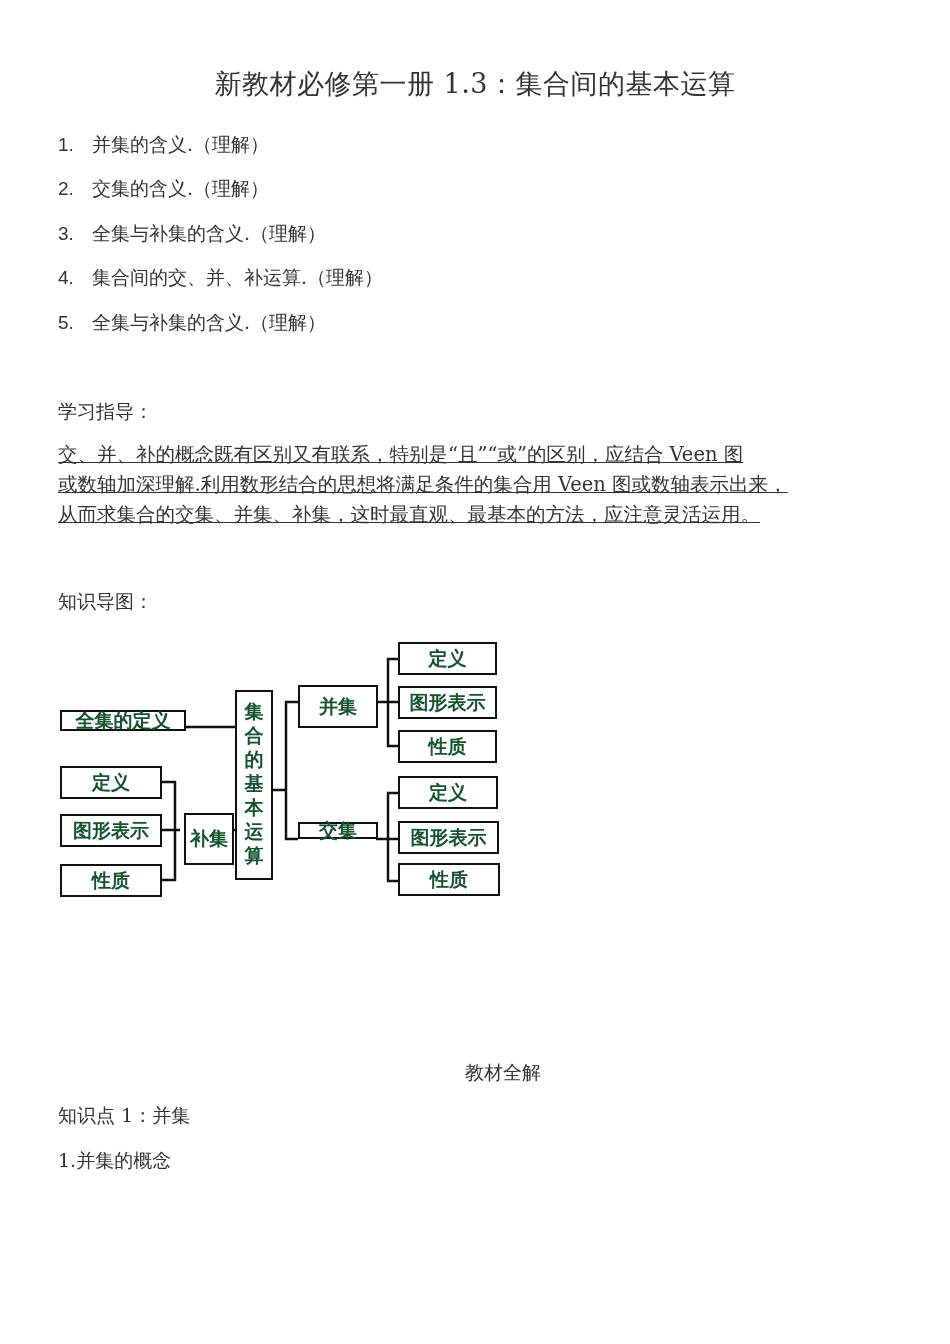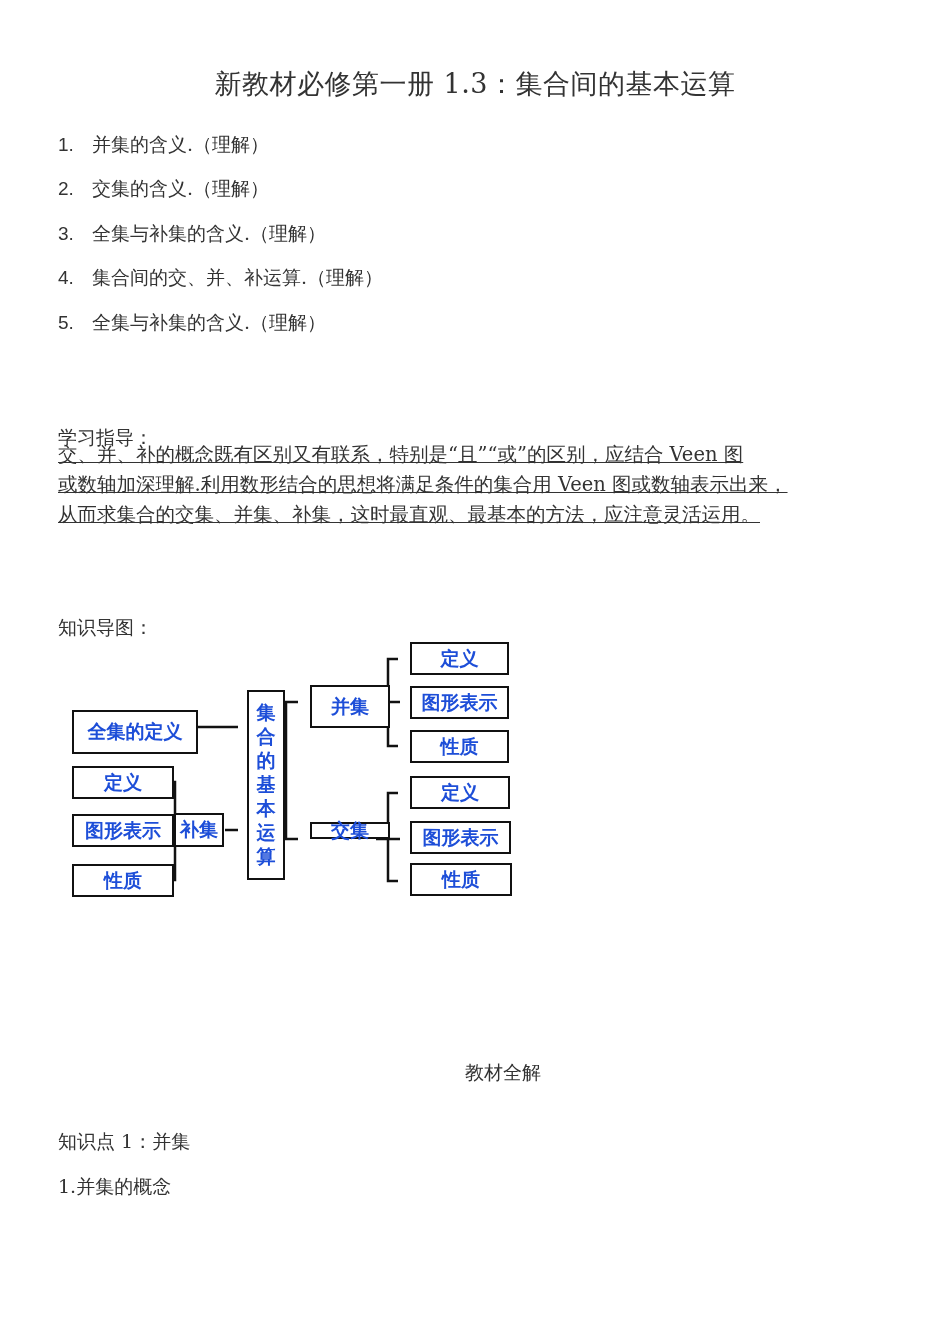--- a/index.html
+++ b/index.html
@@ -2,27 +2,27 @@
 <html><head>
 <meta charset="utf-8">
 <style>
   html, body { margin: 0; padding: 0; background: #ffffff; }
   body { width: 950px; height: 1344px; position: relative; overflow: hidden;
          font-family: "DejaVu Serif", "Liberation Serif", serif; color: #222; }
   .abs { position: absolute; }
   .title { top: 66px; left: 0; width: 950px; text-align: center; font-size: 27px; color: #333; letter-spacing: 0.5px; }
   .obj { left: 58px; font-size: 19px; color: #333; }
   .obj .num { display: inline-block; width: 34px; font-family: "Liberation Sans", sans-serif; }
-  .label { left: 58px; font-size: 19px; color: #333; margin-top: 26px; }
+  .label { left: 58px; font-size: 19px; color: #333; }
   .para { left: 58px; width: 840px; font-size: 19.5px; line-height: 30px; color: #333; text-align: justify; text-decoration: underline; }
   .center-h { left: 0; width: 950px; text-align: center; font-size: 19px; color: #333; margin-left: 28px; }
   .mm { position: absolute; left: 58px; top: 636px; width: 450px; height: 270px; }
   .box { position: absolute; border: 2.5px solid #111; background: #fff; box-sizing: border-box;
-         font-family: Liberation Sans, sans-serif; font-weight: bold; color: #1d4ed8;
-         display: flex; align-items: center; justify-content: center; font-size: 19px; margin-left: 12px; }
+         font-family: Liberation Mono, monospace; font-weight: bold; color: #14532d;
+         display: flex; align-items: center; justify-content: center; font-size: 19px; }
   .vbox { flex-direction: column; line-height: 24px; font-size: 19px; }
   svg.lines { position: absolute; left: 0; top: 0; }
 </style>
 </head>
 <body>
 
 <div class="abs title">新教材必修第一册 1.3：集合间的基本运算</div>
 
 <div>
   <div class="abs obj" style="top:132px"><span class="num">1.</span><span>并集的含义.（理解）</span></div>
@@ -55,26 +55,26 @@
       <polyline points="240,66 228,66 228,203 240,203"></polyline>
 
       <line x1="318" y1="66" x2="342" y2="66"></line>
       <polyline points="340,23 330,23 330,110 340,110"></polyline>
 
       <line x1="318" y1="203" x2="342" y2="203"></line>
       <polyline points="340,157 330,157 330,245 340,245"></polyline>
     </g>
   </svg>
 
-  <div class="box" style="left:2px;top:74px;width:126px;height:44px">全集的定义</div>
+  <div class="box" style="left:2px;top:74px;width:126px;height:21px">全集的定义</div>
 
   <div class="box" style="left:2px;top:130px;width:102px;height:33px">定义</div>
   <div class="box" style="left:2px;top:178px;width:102px;height:33px">图形表示</div>
   <div class="box" style="left:2px;top:228px;width:102px;height:33px">性质</div>
-  <div class="box" style="left:104px;top:177px;width:50px;height:34px">补集</div>
+  <div class="box" style="left:126px;top:177px;width:50px;height:52px">补集</div>
 
   <div class="box vbox" style="left:177px;top:54px;width:38px;height:190px">
     <span>集</span>
     <span>合</span>
     <span>的</span>
     <span>基</span>
     <span>本</span>
     <span>运</span>
     <span>算</span>
   </div>

